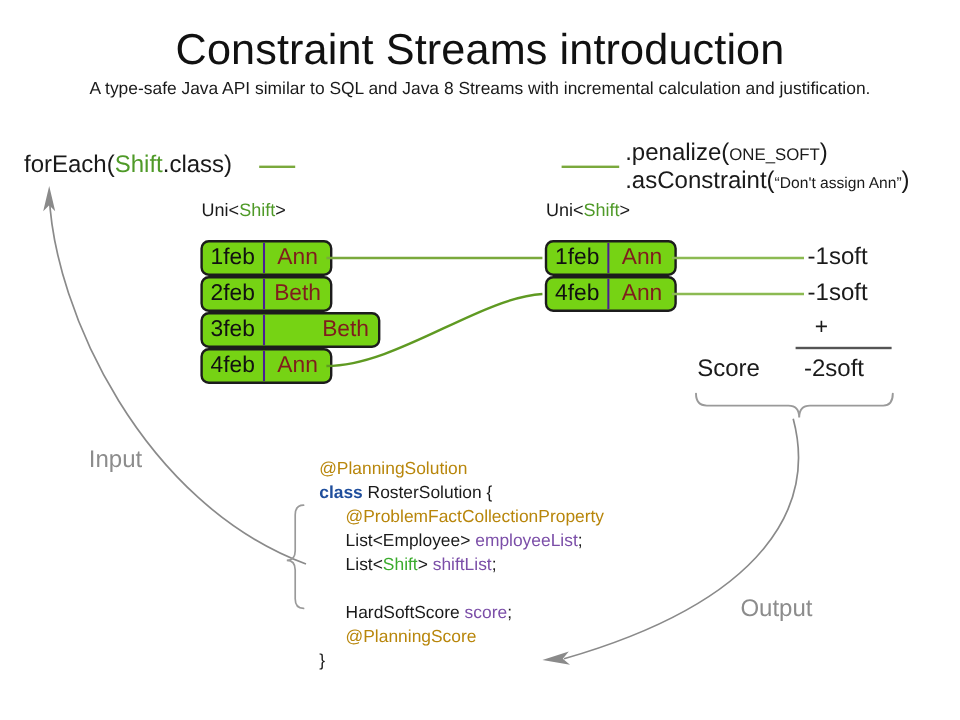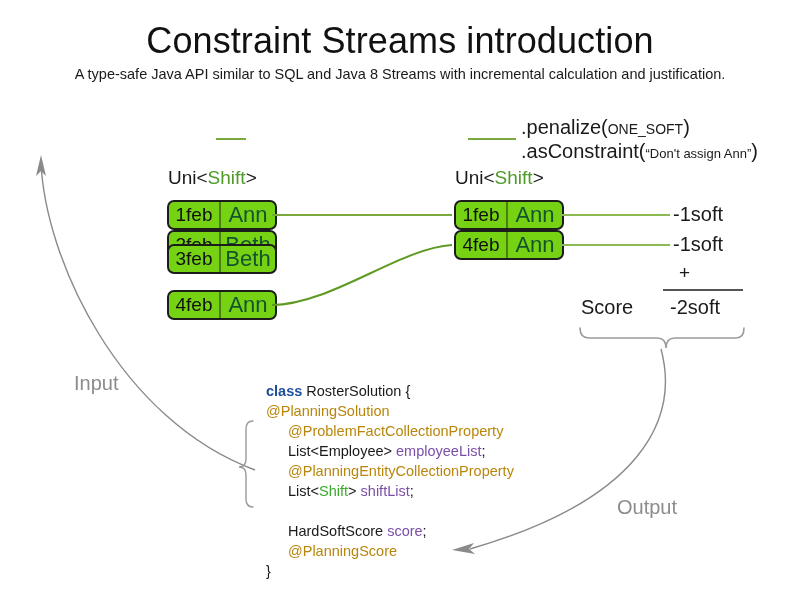--- a/index.html
+++ b/index.html
@@ -35,53 +35,53 @@
   #filter{left:250px;top:126px;}
   #penalize{left:521px;top:116px;}
   #asconstraint{left:521px;top:140px;}
 
   
   .hline{position:absolute;height:0;border-top:2px solid #7aa93c;}
   #hl1{left:216px;top:138px;width:30px;}
   #hl2{left:468px;top:138px;width:48px;}
 
   
-  .uni{font-size:19px;color:#1a1a1a;}
+  .uni{font-size:15px;color:#1a1a1a;}
   #uni-left{left:168px;top:167px;}
   #uni-right{left:455px;top:167px;}
 
   
   .shiftbox{
     position:absolute;
     display:flex;align-items:stretch;
     height:30px;
     border:2px solid #1c1c1c;
     border-radius:7px;
     background:#76d314;
     box-sizing:border-box;
     overflow:hidden;
   }
   .cell-date{
     display:flex;align-items:center;justify-content:center;
     width:52px;
     font-size:19px;color:#111;
-    border-right:2px solid #4d7c0f;
+    border-right:2px solid #4c1d95;
     border-radius:6px 0 0 6px;
     box-sizing:border-box;
   }
   .cell-emp{
     display:flex;align-items:center;justify-content:center;
     width:54px;
-    font-size:22px;color:#14532d;
+    font-size:19px;color:#7f1d1d;
     box-sizing:border-box;
   }
 
   #lb0{left:167px;top:200px;}
   #lb1{left:167px;top:230px;}
-  #lb2{left:167px;top:244px;}
+  #lb2{left:167px;top:260px;gap:40px;}
   #lb3{left:167px;top:290px;}
   #rb0{left:454px;top:200px;}
   #rb1{left:454px;top:230px;}
 
   
   .softlabel{font-size:20px;color:#1a1a1a;}
   #soft1{left:673px;top:203px;}
   #soft2{left:673px;top:233px;}
 
   
@@ -110,20 +110,21 @@
   svg.overlay{position:absolute;left:0;top:0;width:800px;height:600px;pointer-events:none;}
 </style>
 </head>
 <body>
 
 <div id="stage">
 
   <div class="abs" id="title">Constraint Streams introduction</div>
   <div class="abs" id="subtitle">A type-safe Java API similar to SQL and Java 8 Streams with incremental calculation and justification.</div>
 
+  <div class="abs codeline" id="foreach"><span>forEach(</span><span class="sgreen">Shift</span><span>.class)</span></div>
 
   <div class="hline" id="hl1"></div>
 
 
   <div class="hline" id="hl2"></div>
 
   <div class="abs codeline" id="asconstraint"><span>.asConstraint(</span><span class="small-lit">“Don't assign Ann”</span><span>)</span></div>
 
   <div class="abs codeline" id="penalize"><span>.penalize(</span><span class="small-arg">ONE_SOFT</span><span>)</span></div>
 
@@ -161,25 +162,24 @@
   <div class="abs softlabel" id="soft2">-1soft</div>
   <div class="abs" id="plus">+</div>
   <div id="sumline"></div>
   <div class="abs" id="scorelabel">Score</div>
   <div class="abs" id="total">-2soft</div>
 
   <div class="abs annot" id="input-label">Input</div>
   <div class="abs annot" id="output-label">Output</div>
 
   <div id="codeblock">
+      <div class="ln" style="padding-left: 0px;"><span class="c-ann">@PlanningSolution</span></div>
       <div class="ln" style="padding-left: 0px;"><span class="c-kw">class </span><span class="c-plain">RosterSolution {</span></div>
-      <div class="ln" style="padding-left: 0px;"><span class="c-ann">@PlanningSolution</span></div>
       <div class="ln" style="padding-left: 22px;"><span class="c-ann">@ProblemFactCollectionProperty</span></div>
       <div class="ln" style="padding-left: 22px;"><span class="c-plain">List&lt;Employee&gt; </span><span class="c-field">employeeList</span><span class="c-plain">;</span></div>
-      <div class="ln" style="padding-left: 22px;"><span class="c-ann">@PlanningEntityCollectionProperty</span></div>
       <div class="ln" style="padding-left: 22px;"><span class="c-plain">List&lt;</span><span class="c-type-green">Shift</span><span class="c-plain">&gt; </span><span class="c-field">shiftList</span><span class="c-plain">;</span></div>
       <div class="ln" style="padding-left: 22px;"><span class="c-plain"> </span></div>
       <div class="ln" style="padding-left: 22px;"><span class="c-plain">HardSoftScore </span><span class="c-field">score</span><span class="c-plain">;</span></div>
       <div class="ln" style="padding-left: 22px;"><span class="c-ann">@PlanningScore</span></div>
       <div class="ln" style="padding-left: 0px;"><span class="c-plain">}</span></div>
     </div>
 
   <svg class="overlay" viewBox="0 0 800 600">
 
     <path d="M272,215 L452,215" stroke="#7aa93c" stroke-width="2" fill="none"></path>

